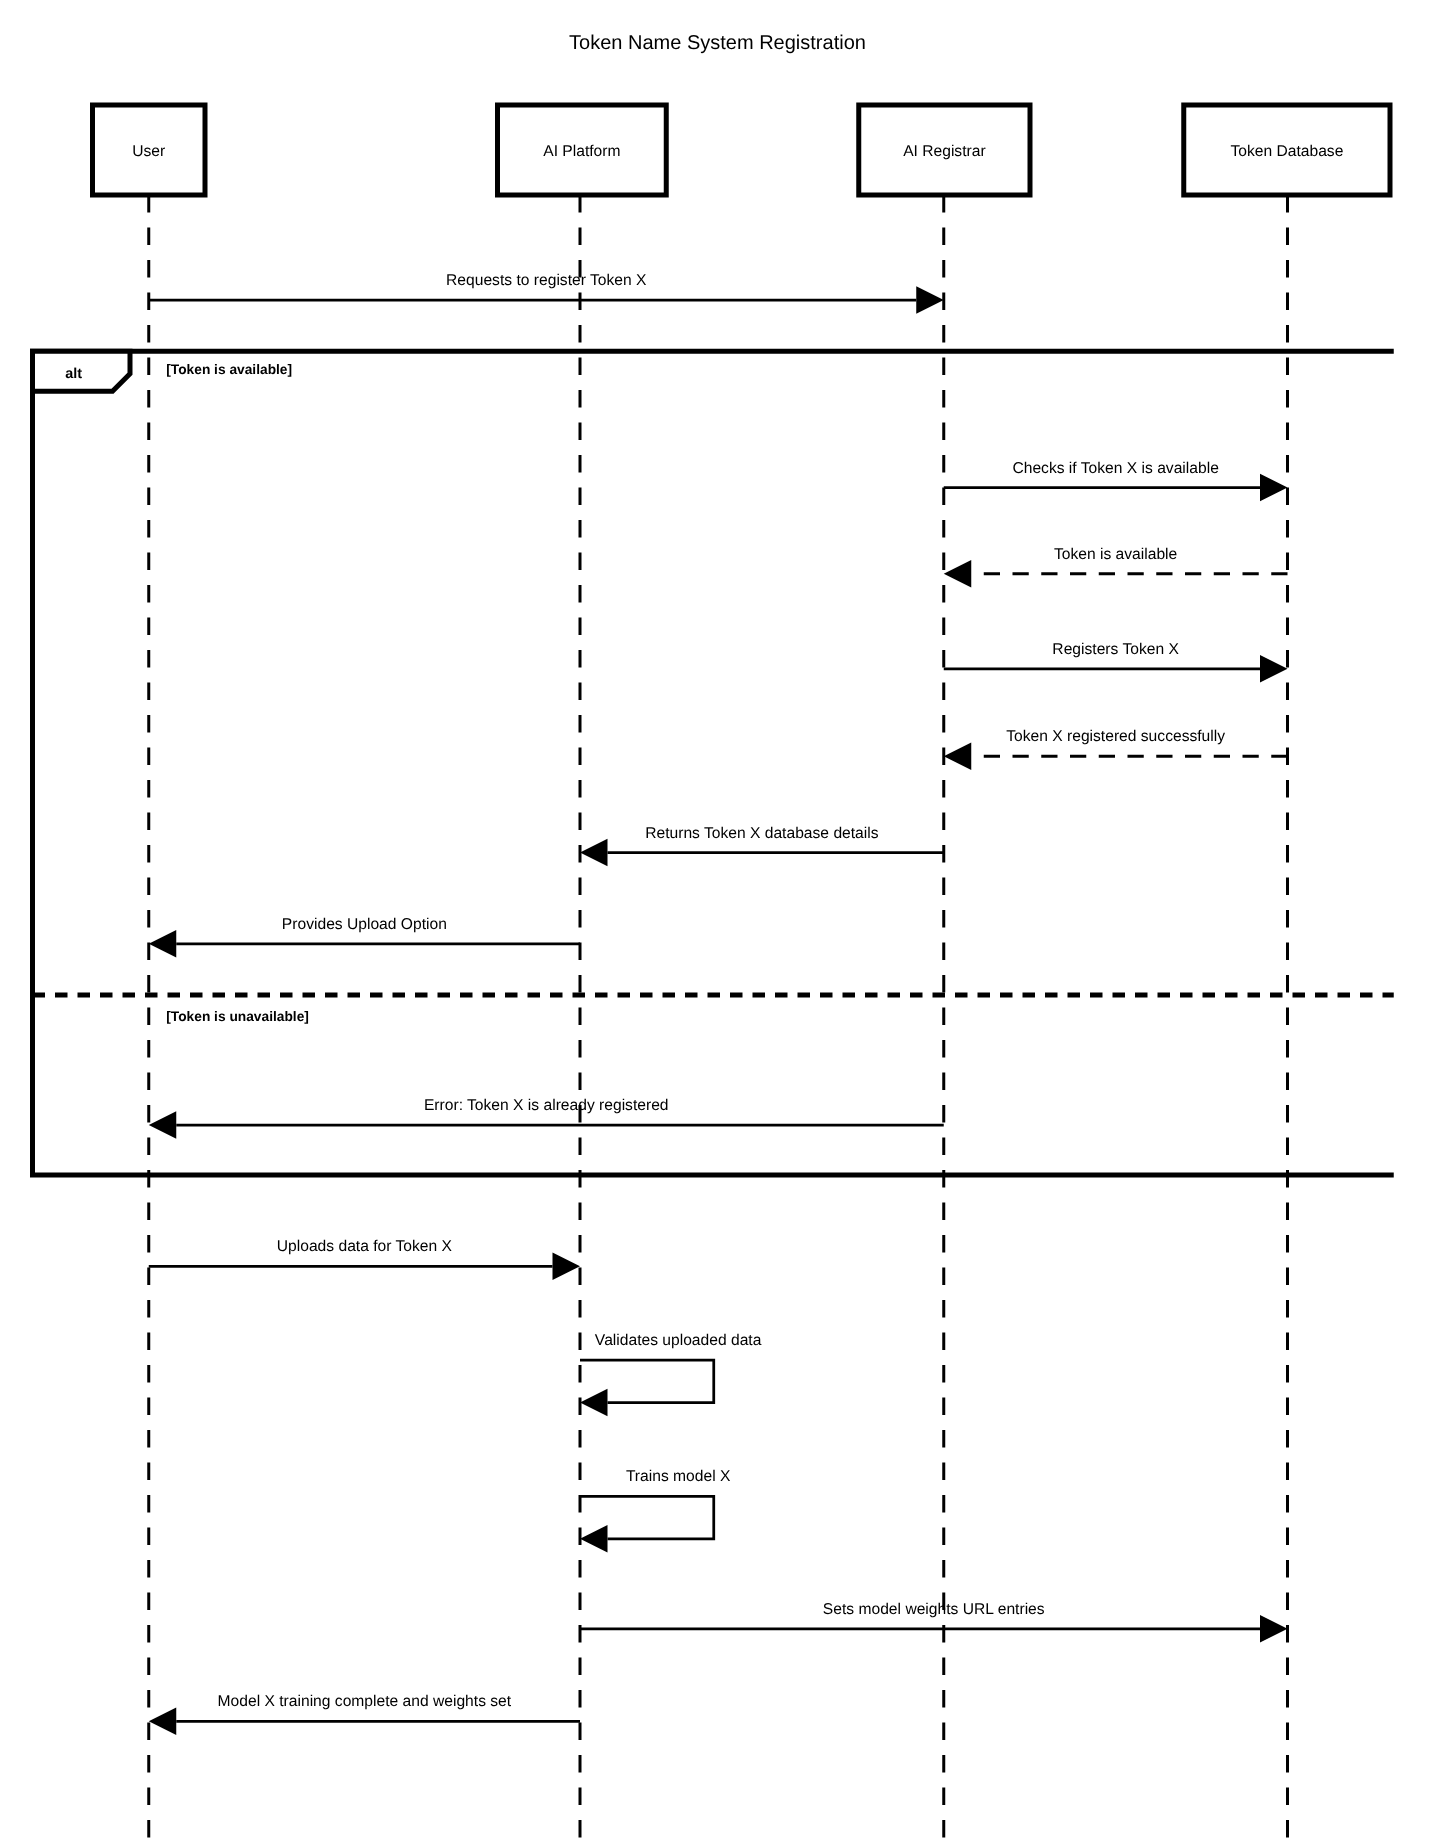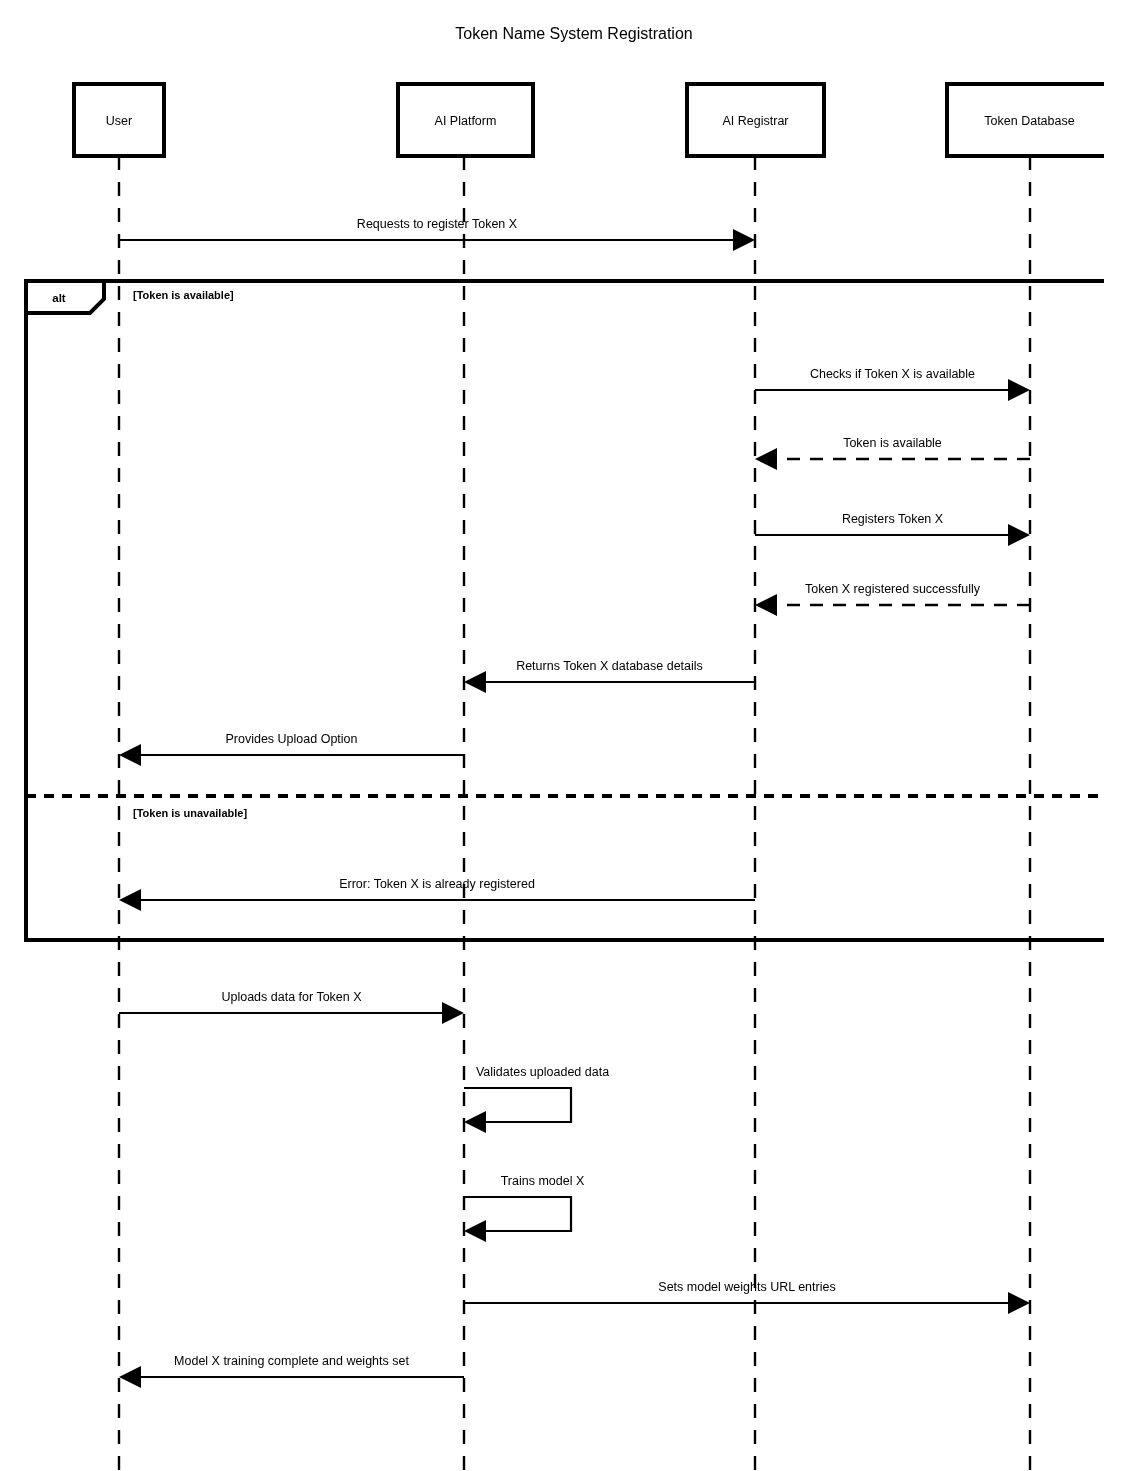--- a/index.html
+++ b/index.html
@@ -10,20 +10,21 @@
   body {
     font-family: "Liberation Sans", sans-serif;
     color: #000000;
   }
   #diagram-root {
     position: relative;
     width: 1104px;
     height: 1471px;
     background: #ffffff;
     overflow: hidden;
+    padding-left: 11px;
   }
   #diagram-svg {
     position: absolute;
     top: 0;
     left: 0;
   }
   .diagram-title {
     font-size: 16px;
     fill: #000000;
     text-anchor: middle;

